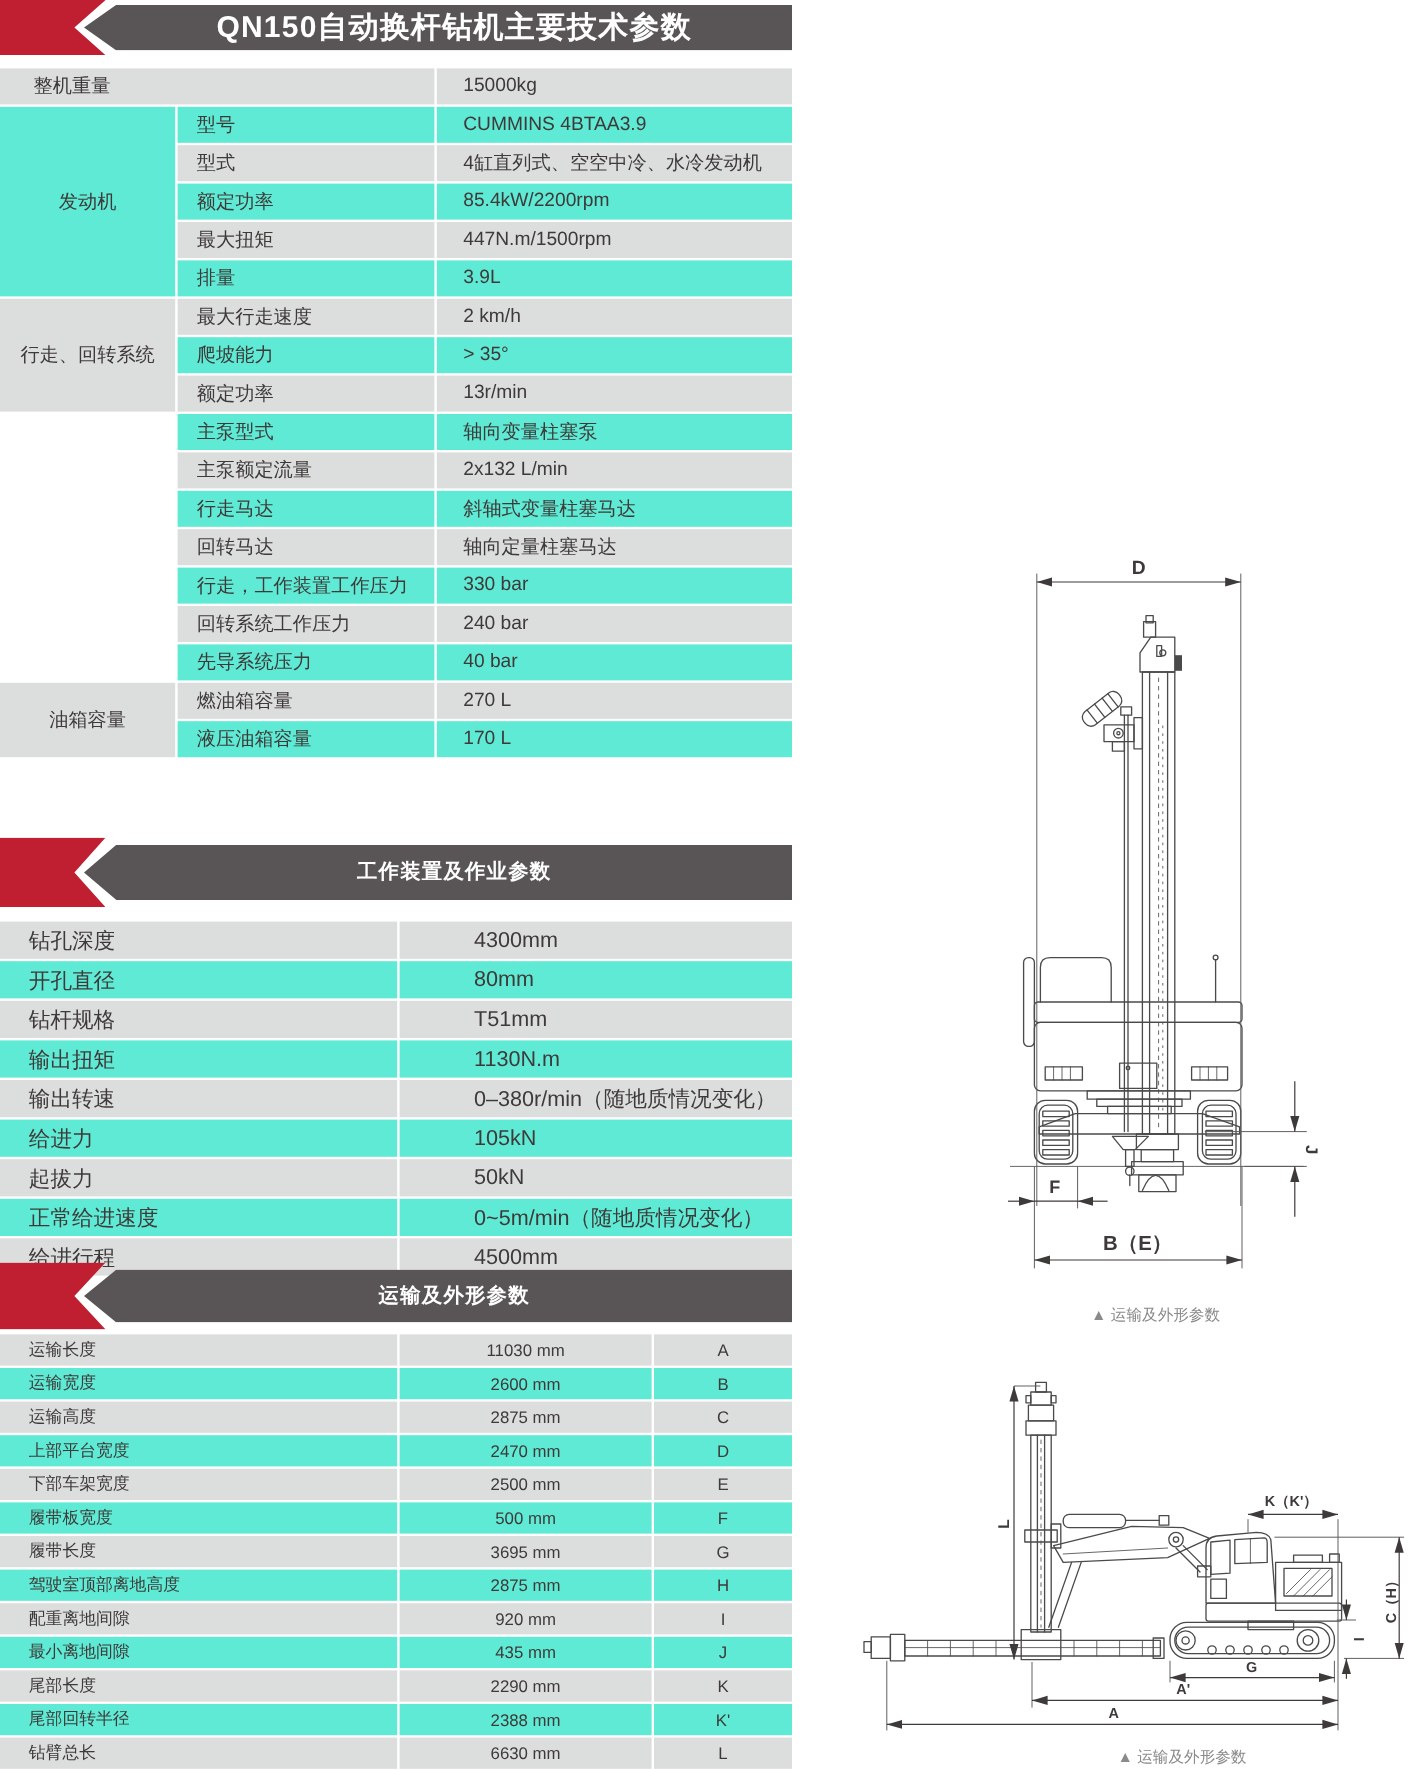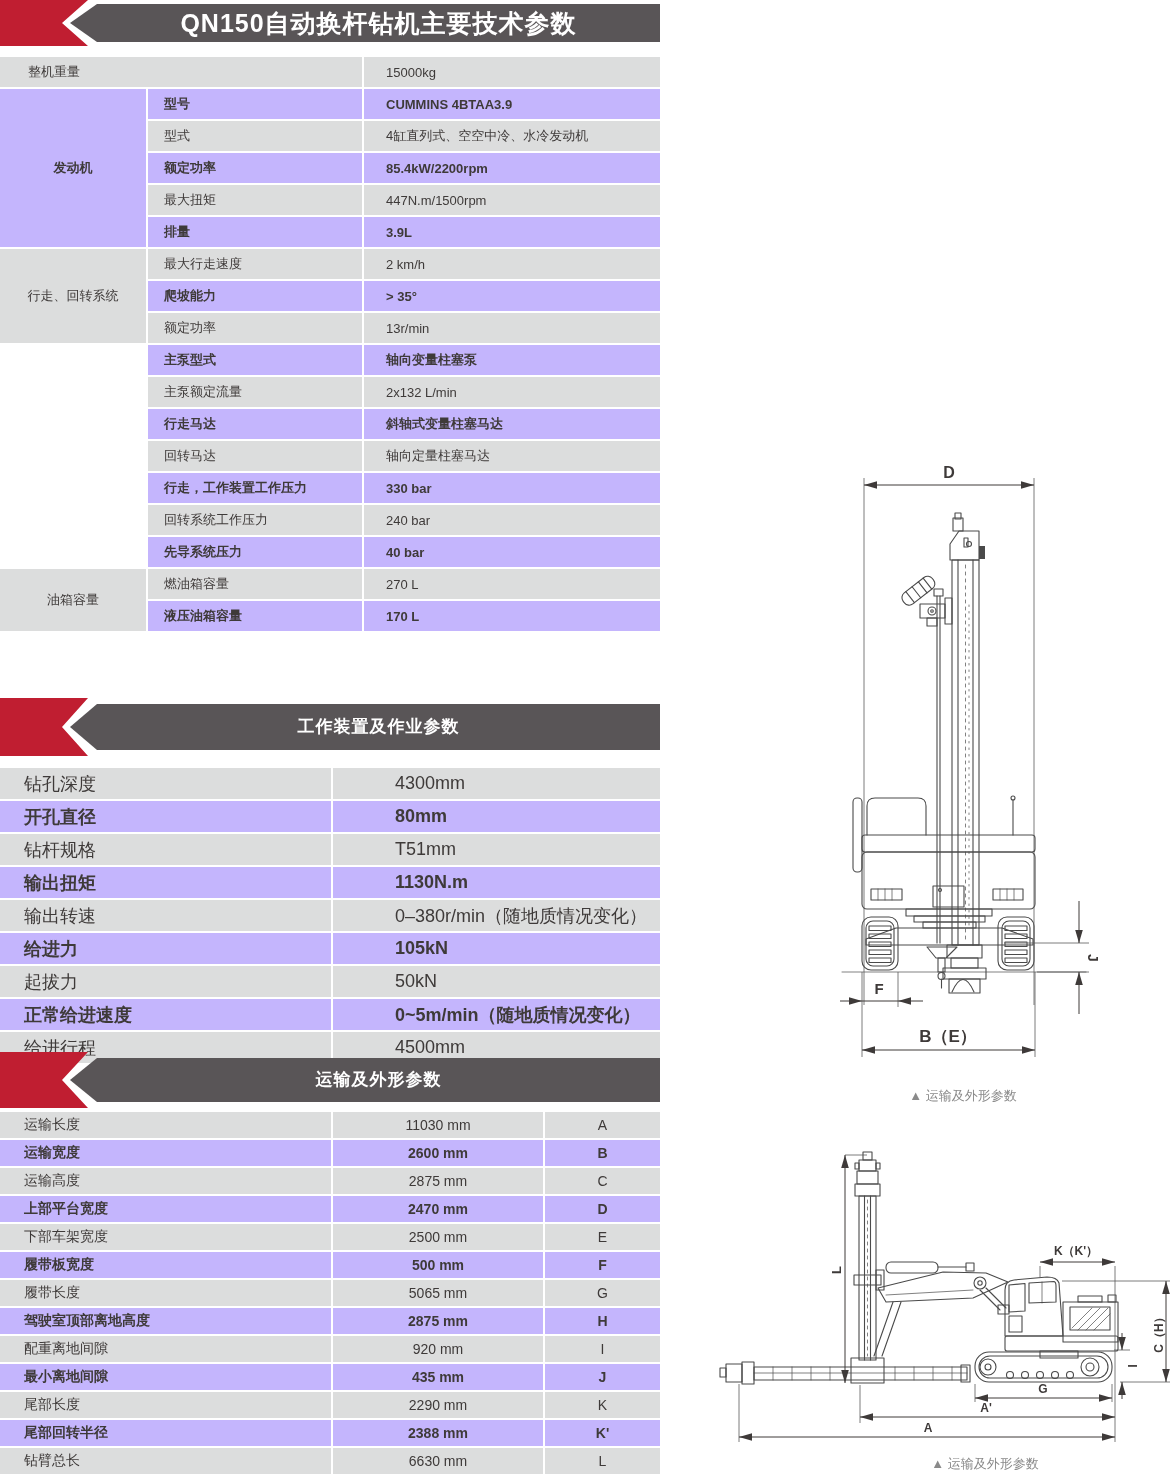--- a/index.html
+++ b/index.html
@@ -19,25 +19,25 @@
   .h2-red{top:698px;height:58px;}
   .h2-bar{top:704px;height:46px;}
   .h2-title{top:704px;height:36px;line-height:46px;font-size:17px;letter-spacing:1px;}
   .h3-red{top:1052px;height:56px;}
   .h3-bar{top:1058px;height:44px;}
   .h3-title{top:1058px;height:44px;line-height:44px;font-size:17px;letter-spacing:1px;}
 
   
   .c{display:flex;align-items:center;}
   .g{background:#dcdddd;}
-  .w{background:#c4b5fd;font-weight:bold;}
+  .w{background:#5eead4;}
 
   .t1{position:absolute;left:0;top:57px;width:660px;display:grid;
       grid-template-columns:146px 214px 296px;grid-template-rows:repeat(18,30px);
-      gap:2px;font-size:13px;}
+      gap:2px;font-size:16px;}
   .t1 .grp{justify-content:center;}
   .t1 .lblmain{padding-left:28px;}
   .t1 .lbl{padding-left:16px;}
   .t1 .val{padding-left:22px;}
 
   .t2{position:absolute;left:0;top:768px;width:660px;display:grid;
       grid-template-columns:331px 327px;grid-auto-rows:31px;gap:2px;font-size:18px;}
   .t2 .lbl{padding-left:24px;}
   .t2 .val{padding-left:62px;}
 
@@ -153,21 +153,21 @@
     <div class="c w lbl">上部平台宽度</div>
     <div class="c w val">2470 mm</div>
     <div class="c w code">D</div>
     <div class="c g lbl">下部车架宽度</div>
     <div class="c g val">2500 mm</div>
     <div class="c g code">E</div>
     <div class="c w lbl">履带板宽度</div>
     <div class="c w val">500 mm</div>
     <div class="c w code">F</div>
     <div class="c g lbl">履带长度</div>
-    <div class="c g val">5065 mm</div>
+    <div class="c g val">3695 mm</div>
     <div class="c g code">G</div>
     <div class="c w lbl">驾驶室顶部离地高度</div>
     <div class="c w val">2875 mm</div>
     <div class="c w code">H</div>
     <div class="c g lbl">配重离地间隙</div>
     <div class="c g val">920 mm</div>
     <div class="c g code">I</div>
     <div class="c w lbl">最小离地间隙</div>
     <div class="c w val">435 mm</div>
     <div class="c w code">J</div>

